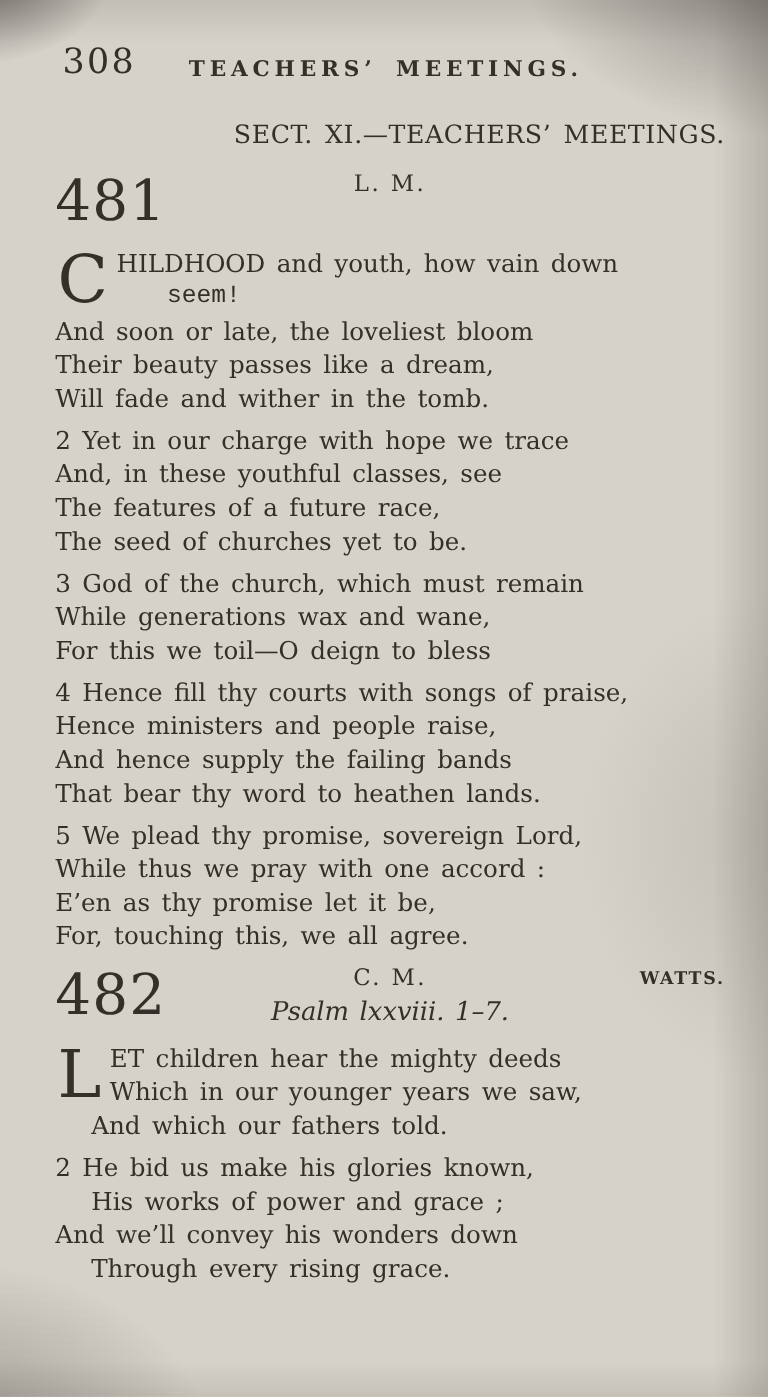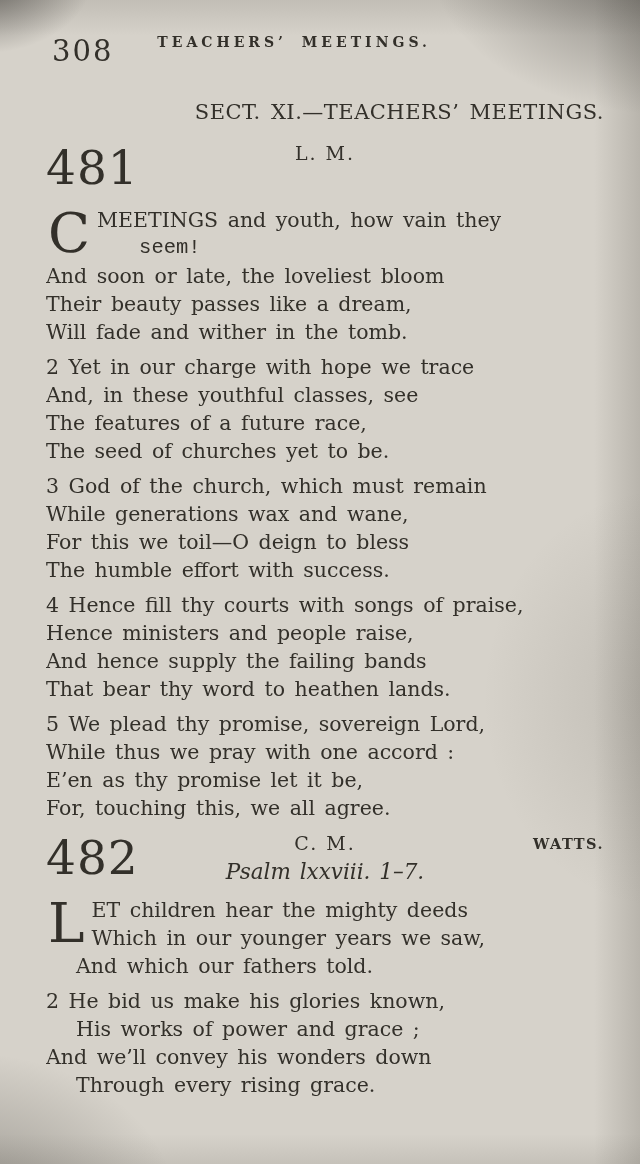--- a/index.html
+++ b/index.html
@@ -13,23 +13,23 @@
       radial-gradient(ellipse 160px 110px at -3% -2%, rgba(30,28,25,0.60), rgba(30,28,25,0) 70%),
       radial-gradient(ellipse 300px 220px at -6% 104%, rgba(58,55,49,0.40), rgba(58,55,49,0) 72%),
       radial-gradient(ellipse 260px 300px at 104% 60%, rgba(90,86,78,0.18), rgba(90,86,78,0) 70%),
       linear-gradient(to left, rgba(80,76,68,0.22), rgba(80,76,68,0) 46px),
       linear-gradient(to bottom, rgba(80,76,68,0.15), rgba(80,76,68,0) 36px),
       linear-gradient(to top, rgba(80,76,68,0.12), rgba(80,76,68,0) 30px);
   }
   .page-inner{padding:34px 36px 0 46px;}
 
   
-  .running-head{display:flex;align-items:flex-start;gap:44px;padding-left:6px;}
+  .running-head{display:flex;align-items:flex-end;gap:44px;padding-left:6px;}
   .folio{font-size:29px;letter-spacing:2px;}
-  .running-title{font-weight:bold;font-size:14px;letter-spacing:4px;word-spacing:6px;}
+  .running-title{font-weight:bold;font-size:18px;letter-spacing:4px;word-spacing:6px;}
 
   
   .section-heading{
     text-align:right;font-size:21px;letter-spacing:0.5px;word-spacing:3px;
     margin-top:32px;
   }
 
   
   .hymn{margin-top:16px;}
   .hymn + .hymn{margin-top:8px;}
@@ -75,37 +75,36 @@
       <section class="hymn">
         <div class="hymn-head">
           <div class="hymn-number">481</div>
           <div class="hymn-meta">
             <div class="hymn-meter">L. M.</div>
           </div>
         </div>
         <div class="verses">
           <div class="verse">
             <span class="dropcap">C</span>
-            <div class="line ind0">MEETINGS and youth, how vain they</div>
+            <div class="line ind0">HILDHOOD and youth, how vain down</div>
             <div class="line ind2">seem!</div>
             <div class="line ind0">And soon or late, the loveliest bloom</div>
             <div class="line ind0">Their beauty passes like a dream,</div>
             <div class="line ind0">Will fade and wither in the tomb.</div>
           </div>
           <div class="verse">
             <div class="line ind0">2 Yet in our charge with hope we trace</div>
             <div class="line ind0">And, in these youthful classes, see</div>
             <div class="line ind0">The features of a future race,</div>
             <div class="line ind0">The seed of churches yet to be.</div>
           </div>
           <div class="verse">
             <div class="line ind0">3 God of the church, which must remain</div>
             <div class="line ind0">While generations wax and wane,</div>
             <div class="line ind0">For this we toil—O deign to bless</div>
-            <div class="line ind0">The humble effort with success.</div>
           </div>
           <div class="verse">
             <div class="line ind0">4 Hence fill thy courts with songs of praise,</div>
             <div class="line ind0">Hence ministers and people raise,</div>
             <div class="line ind0">And hence supply the failing bands</div>
             <div class="line ind0">That bear thy word to heathen lands.</div>
           </div>
           <div class="verse">
             <div class="line ind0">5 We plead thy promise, sovereign Lord,</div>
             <div class="line ind0">While thus we pray with one accord :</div>

